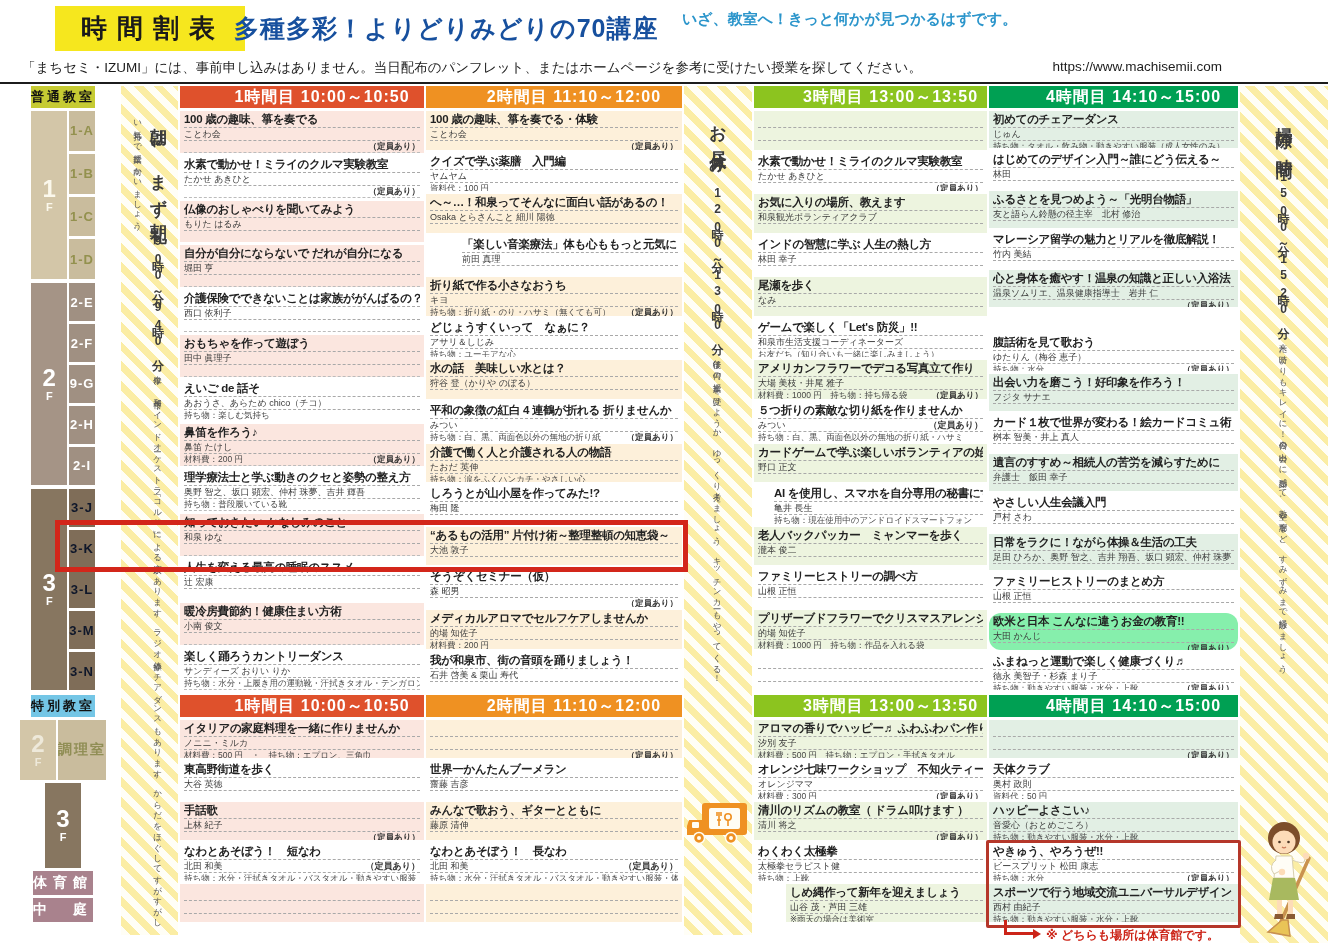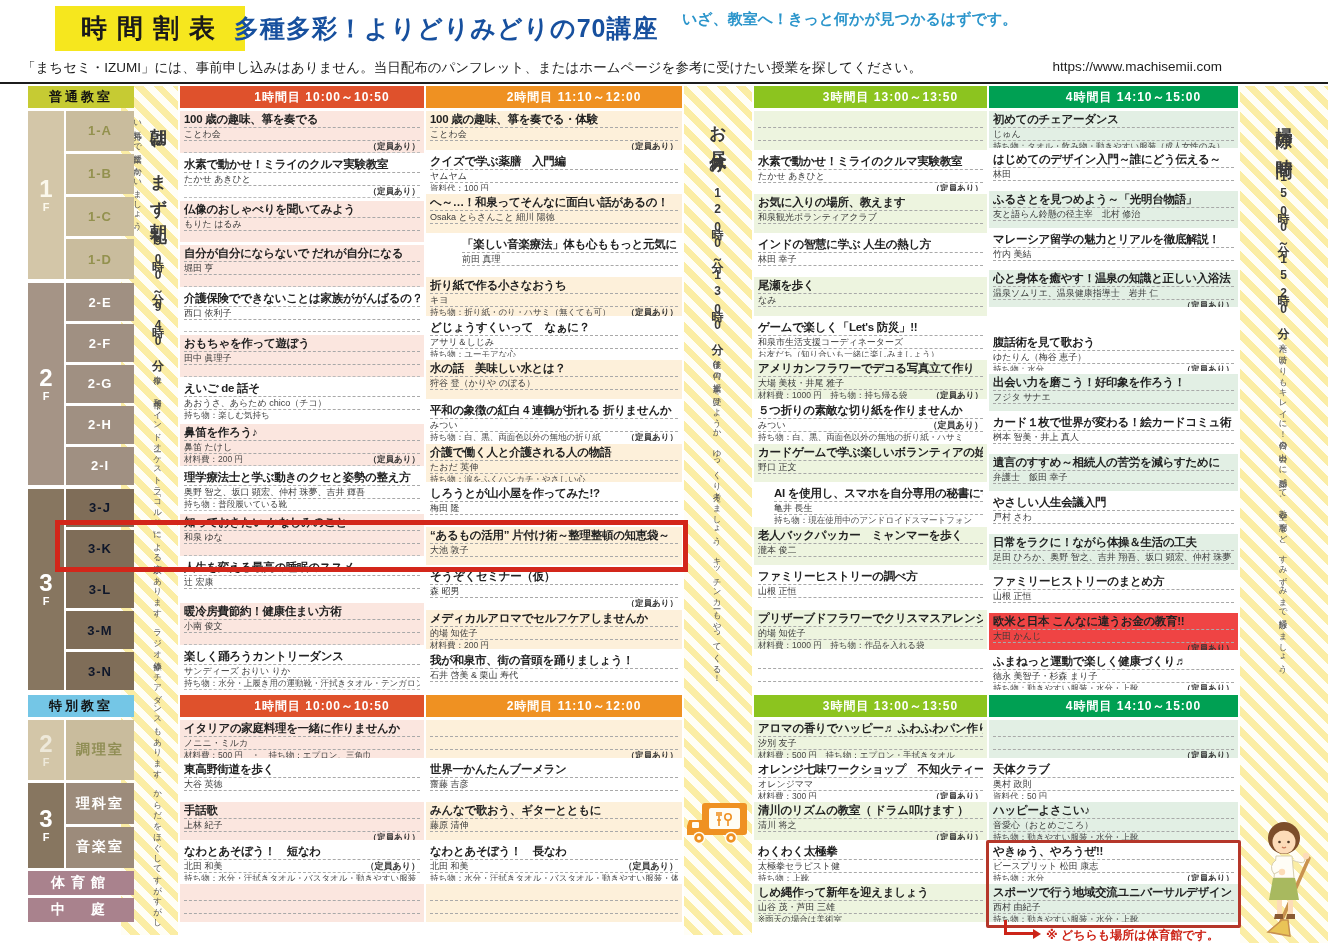--- a/index.html
+++ b/index.html
@@ -27,33 +27,33 @@
   .v-note{font-size:8.5px;color:#555;letter-spacing:1px;line-height:1.25;}
 
   
   .pcol{position:absolute;display:flex;flex-direction:column;gap:3px;}
   #p1t,#p2t,#p3t,#p4t{top:86px;height:604px;}
   #p1b,#p2b,#p3b,#p4b{top:695px;height:227px;}
   #p1t,#p1b{left:180px;width:244px;}
   #p2t,#p2b{left:426px;width:256px;}
   #p3t,#p3b{left:754px;width:233px;}
   #p4t,#p4b{left:989px;width:249px;}
-  .phead{flex:0 0 22px;color:#fff;font-weight:bold;font-size:12px;display:flex;
+  .phead{flex:0 0 22px;color:#fff;font-weight:bold;font-size:16px;display:flex;
     align-items:center;justify-content:center;letter-spacing:1px;padding-left:40px;}
   .cell{flex:1 1 0;min-height:0;padding:1px 4px 0;overflow:hidden;display:flex;flex-direction:column;}
   .c-t{flex:0 0 15px;font-weight:bold;font-size:11.5px;color:#222;white-space:nowrap;overflow:hidden;
     border-bottom:1px dashed #a9a9a9;line-height:1.3;letter-spacing:-0.3px;}
   .c-m{flex:0 0 12px;display:flex;justify-content:space-between;font-size:9px;color:#3a3a3a;
     border-bottom:1px dashed #a9a9a9;line-height:1.35;white-space:nowrap;overflow:hidden;}
   .c-b{flex:0 0 11px;display:flex;justify-content:space-between;font-size:8.5px;color:#474747;
     border-bottom:1px dashed #bcbcbc;line-height:1.3;white-space:nowrap;overflow:hidden;}
   .c-cap{font-weight:bold;color:#333;margin-left:4px;}
 
   
-  .sb{position:absolute;left:28px;width:106px;display:flex;flex-direction:column;}
+  .sb{position:absolute;left:10px;width:106px;display:flex;flex-direction:column;align-items:center;}
   #sb-top{top:86px;height:604px;gap:3px;}
   #sb-bottom{top:695px;height:227px;gap:3px;}
   .sb-head{flex:0 0 22px;display:flex;align-items:center;justify-content:center;
     font-weight:bold;font-size:13px;letter-spacing:3px;color:#111;}
   #sb-top .sb-head{background:#c6cb33;}
   #sb-bottom .sb-head{background:#74c6e6;}
   .sb-groups{flex:1 1 auto;display:flex;flex-direction:column;gap:4px;min-height:0;}
   .sb-group{display:flex;gap:2px;min-height:0;}
   .floor-band{flex:0 0 36px;display:flex;flex-direction:column;align-items:center;justify-content:center;
     font-weight:bold;line-height:1;}
@@ -143,21 +143,21 @@
           </div>
         </div>
         <div class="sb-group g2" style="flex-grow: 5;">
           <div class="floor-band">
             <div class="floor-num">2</div>
             <div class="floor-f">F</div>
           </div>
           <div class="room-col">
             <div class="chip c2">2-E</div>
             <div class="chip c2">2-F</div>
-            <div class="chip c2">2-G</div>
+            <div class="chip c2">9-G</div>
             <div class="chip c2">2-H</div>
             <div class="chip c2">2-I</div>
           </div>
         </div>
         <div class="sb-group g3" style="flex-grow: 5;">
           <div class="floor-band">
             <div class="floor-num">3</div>
             <div class="floor-f">F</div>
           </div>
           <div class="room-col">
@@ -179,24 +179,20 @@
         </div>
         <div class="room-col">
           <div class="chip cb2">調理室</div>
         </div>
       </div>
       <div class="sb-group gb3" style="flex-grow: 2;">
         <div class="floor-band">
           <div class="floor-num">3</div>
           <div class="floor-f">F</div>
         </div>
-        <div class="room-col">
-          <div class="chip cb3">理科室</div>
-          <div class="chip cb3">音楽室</div>
-        </div>
       </div>
       <div class="wide-room">体育館</div>
       <div class="wide-room">中　庭</div>
     </div>
 
   <div class="pcol" id="p1t">
       <div class="phead" style="background: rgb(223, 81, 44);">1時間目 10:00～10:50</div>
       <div class="cell" style="background: rgb(251, 230, 223);">
         <div class="c-t">100 歳の趣味、箏を奏でる</div>
         <div class="c-m">
@@ -688,21 +684,21 @@
       </div>
       <div class="cell" style="background: rgb(255, 255, 255);">
         <div class="c-t">ファミリーヒストリーのまとめ方</div>
         <div class="c-m">
           <span class="c-p">山根 正恒</span>
         </div>
         <div class="c-b">
           <span class="c-n"></span>
         </div>
       </div>
-      <div class="cell" style="background: #ef4444;">
+      <div class="cell" style="background: #86efac; border-radius: 12px;">
         <div class="c-t">欧米と日本 こんなに違うお金の教育!!</div>
         <div class="c-m">
           <span class="c-p">大田 かんじ</span>
         </div>
         <div class="c-b">
           <span class="c-n"></span>
           <span class="c-cap">（定員あり）</span>
         </div>
       </div>
       <div class="cell" style="background: rgb(255, 255, 255);">
@@ -849,21 +845,21 @@
       </div>
       <div class="cell" style="background: rgb(255, 255, 255);">
         <div class="c-t">わくわく太極拳</div>
         <div class="c-m">
           <span class="c-p">太極拳セラピスト健</span>
         </div>
         <div class="c-b">
           <span class="c-n">持ち物：上靴</span>
         </div>
       </div>
-      <div class="cell" style="background: rgb(237, 244, 223);">
+      <div class="cell" style="background: rgb(237, 244, 223); margin-left: 32px;">
         <div class="c-t">しめ縄作って新年を迎えましょう</div>
         <div class="c-m">
           <span class="c-p">山谷 茂・芦田 三雄</span>
         </div>
         <div class="c-b">
           <span class="c-n">※雨天の場合は美術室</span>
         </div>
       </div>
     </div>
   <div class="pcol" id="p4b">

